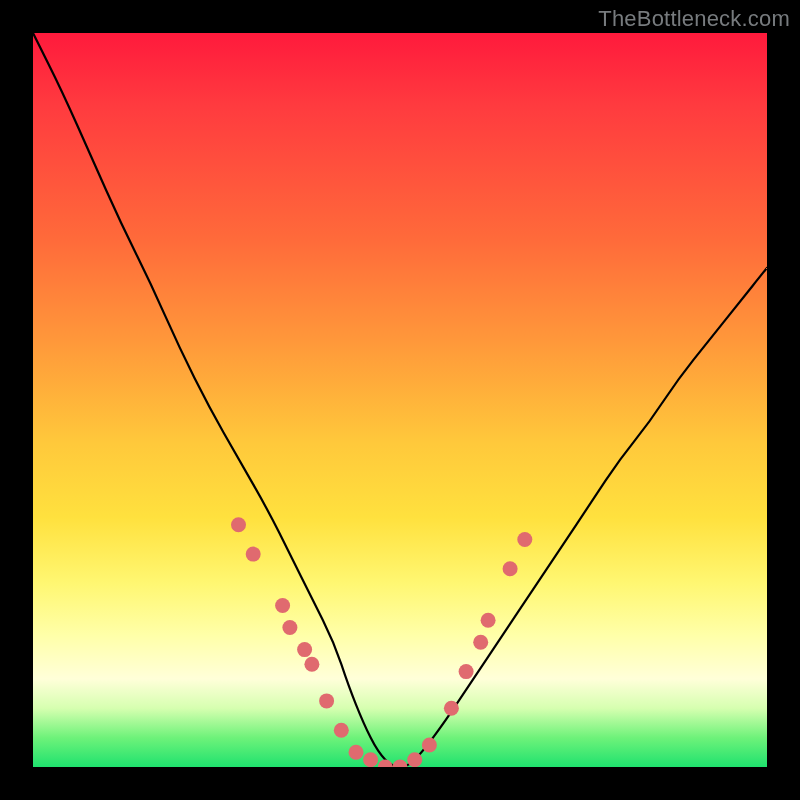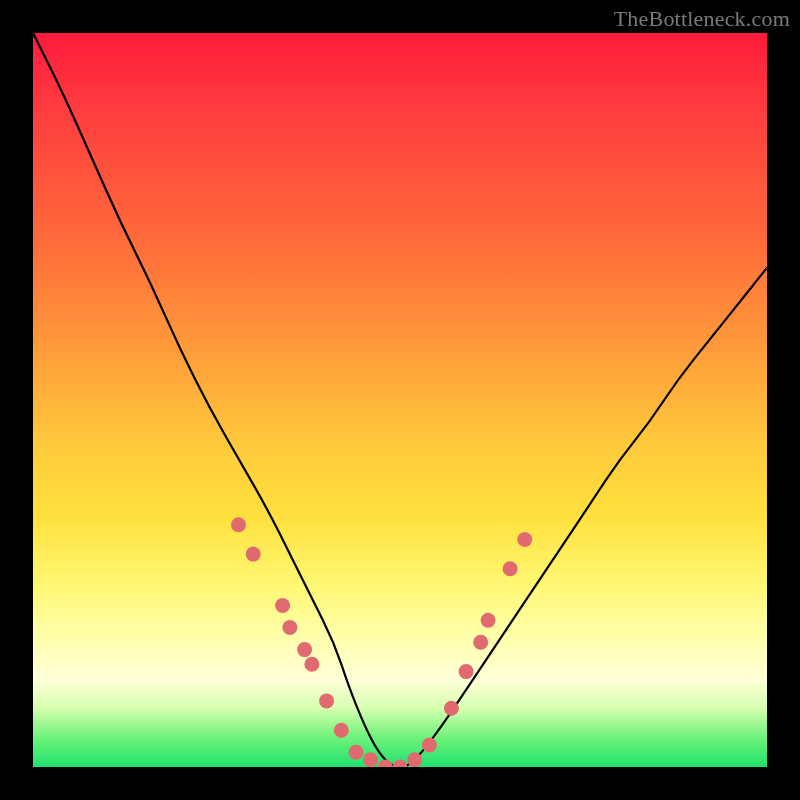--- a/index.html
+++ b/index.html
@@ -11,21 +11,20 @@
     background: #000;
     font-family: Arial, Helvetica, sans-serif;
   }
   .frame {
     position: absolute;
     left: 0;
     top: 0;
     width: 800px;
     height: 800px;
     background: #000;
-    font-family: Liberation Serif, serif;
   }
   .plot {
     position: absolute;
     left: 33px;
     top: 33px;
     width: 734px;
     height: 734px;
     
     background: linear-gradient(
       to bottom,

